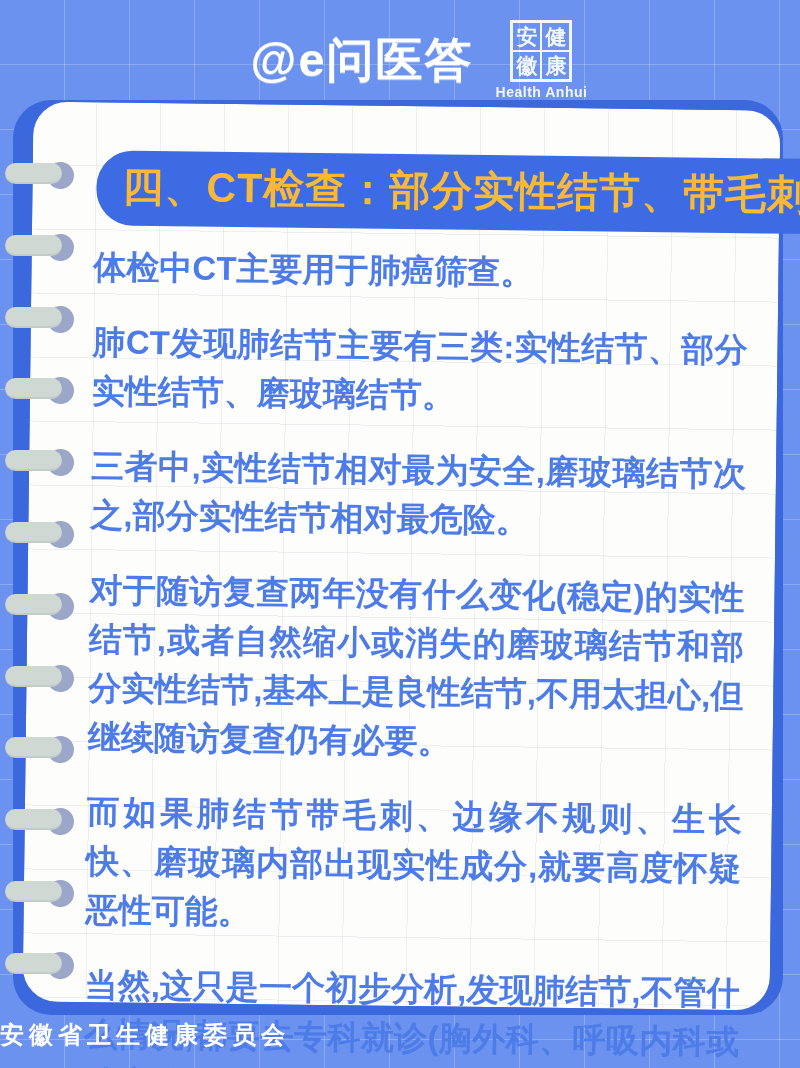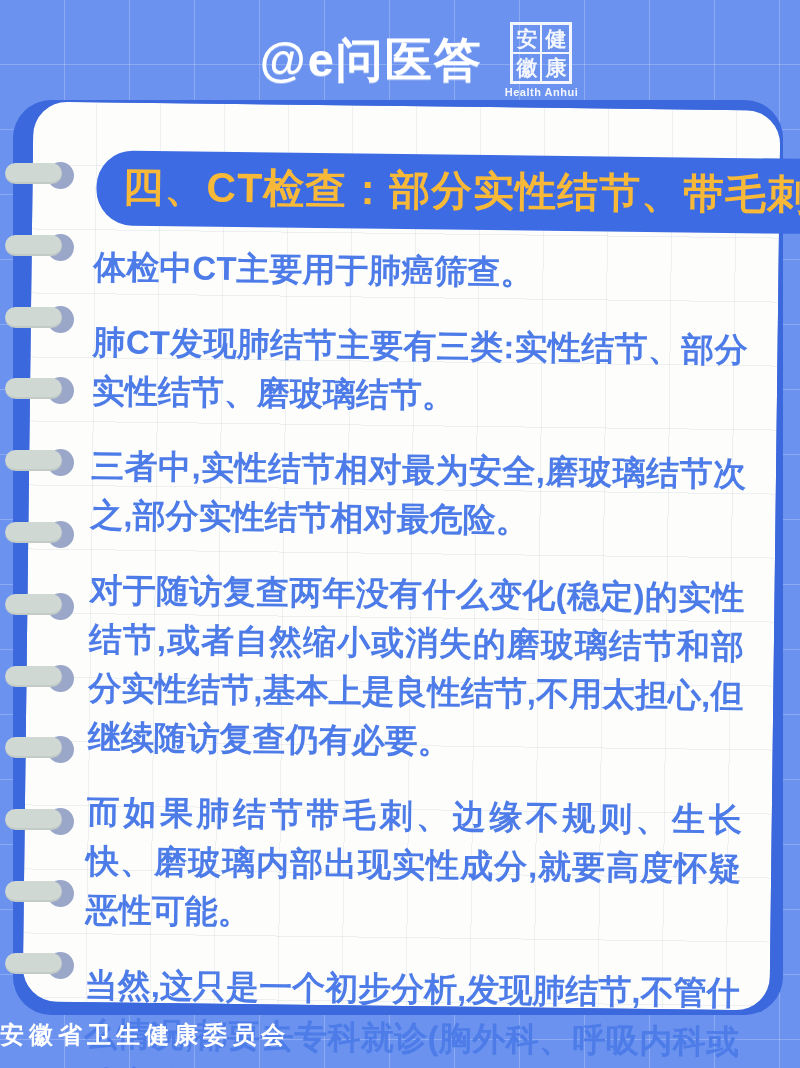--- a/index.html
+++ b/index.html
@@ -52,21 +52,21 @@
   }
   .logo-cell{
     display:flex;align-items:center;justify-content:center;
     border:1px solid var(--white);
     color:var(--white);
     font-size:21px;
     font-weight:700;
   }
   .logo-caption{
     color:var(--white);
-    font-size:11px;
+    font-size:14px;
     font-weight:600;
     letter-spacing:0.5px;
   }
 
   
   .back-cover{
     position:absolute;
     left:13px; top:100px;
     width:770px; height:915px;
     background:var(--dark-blue);

